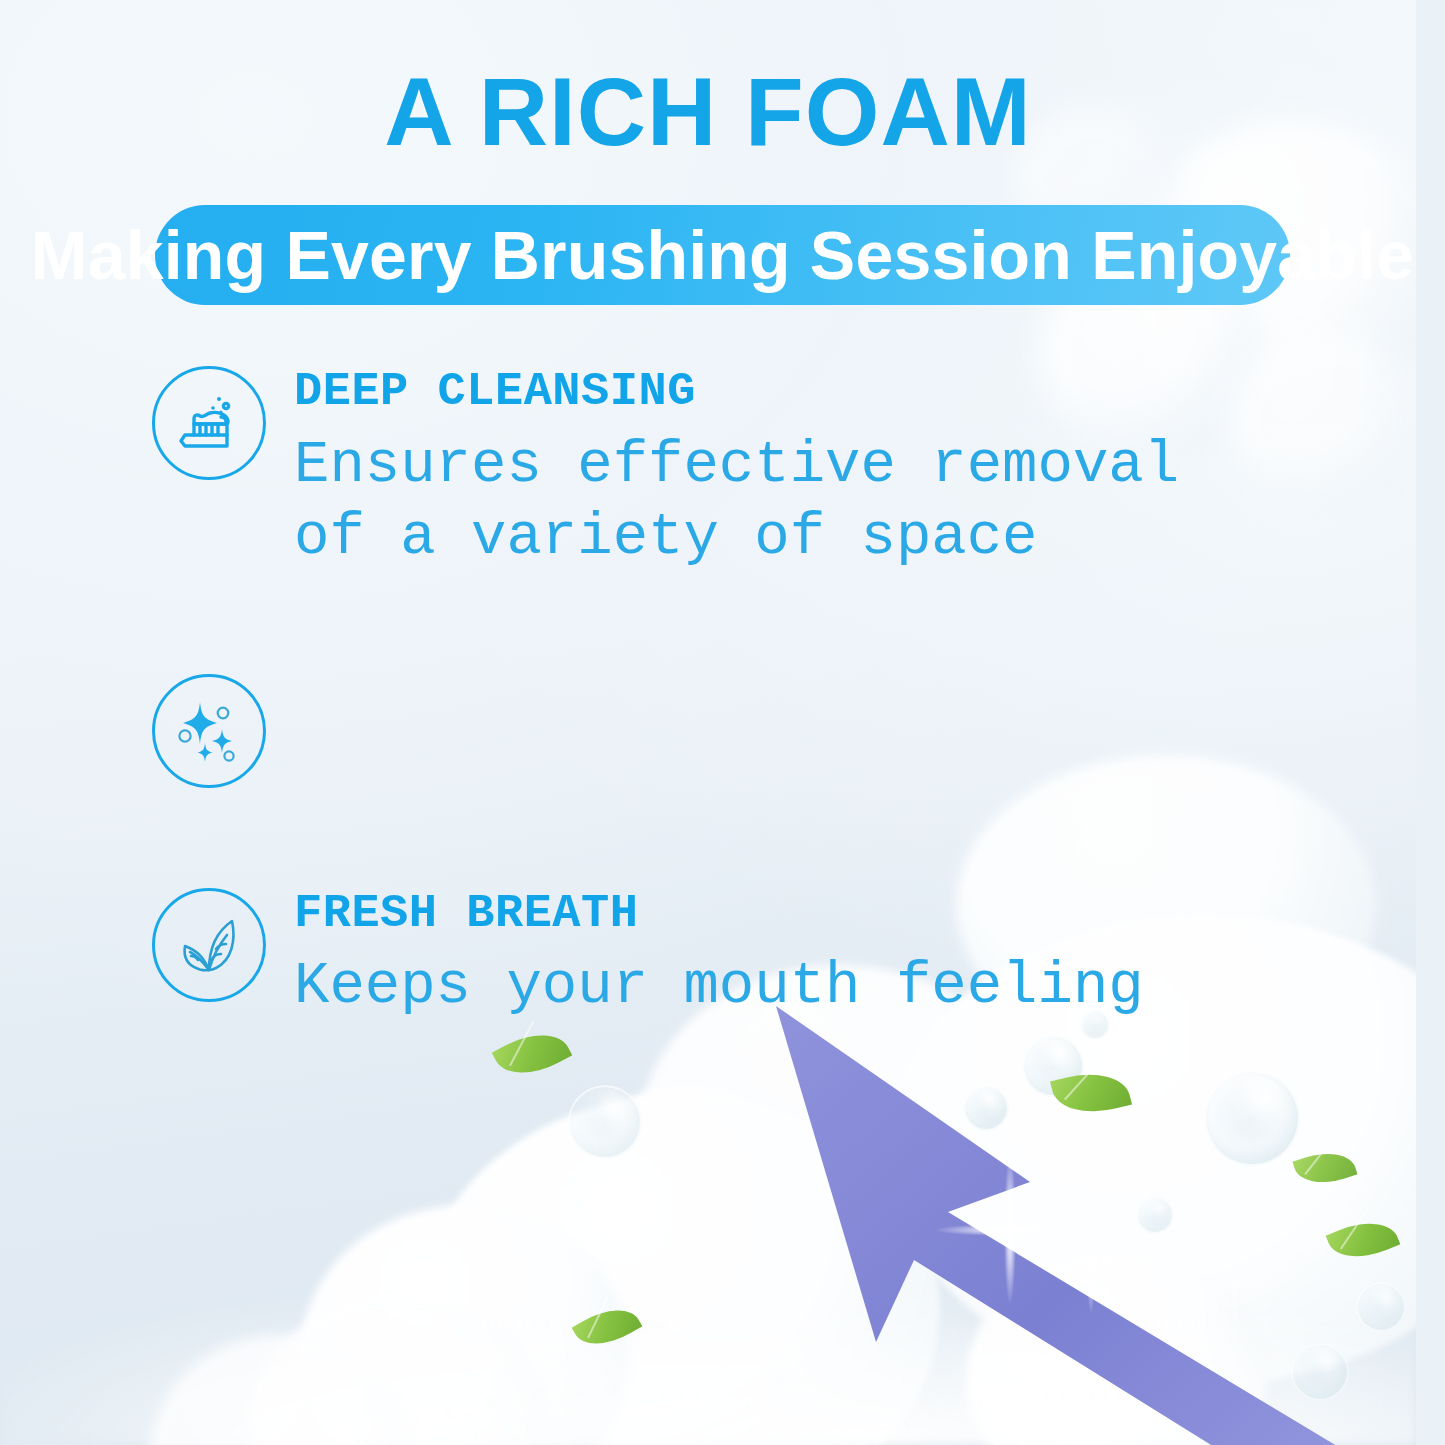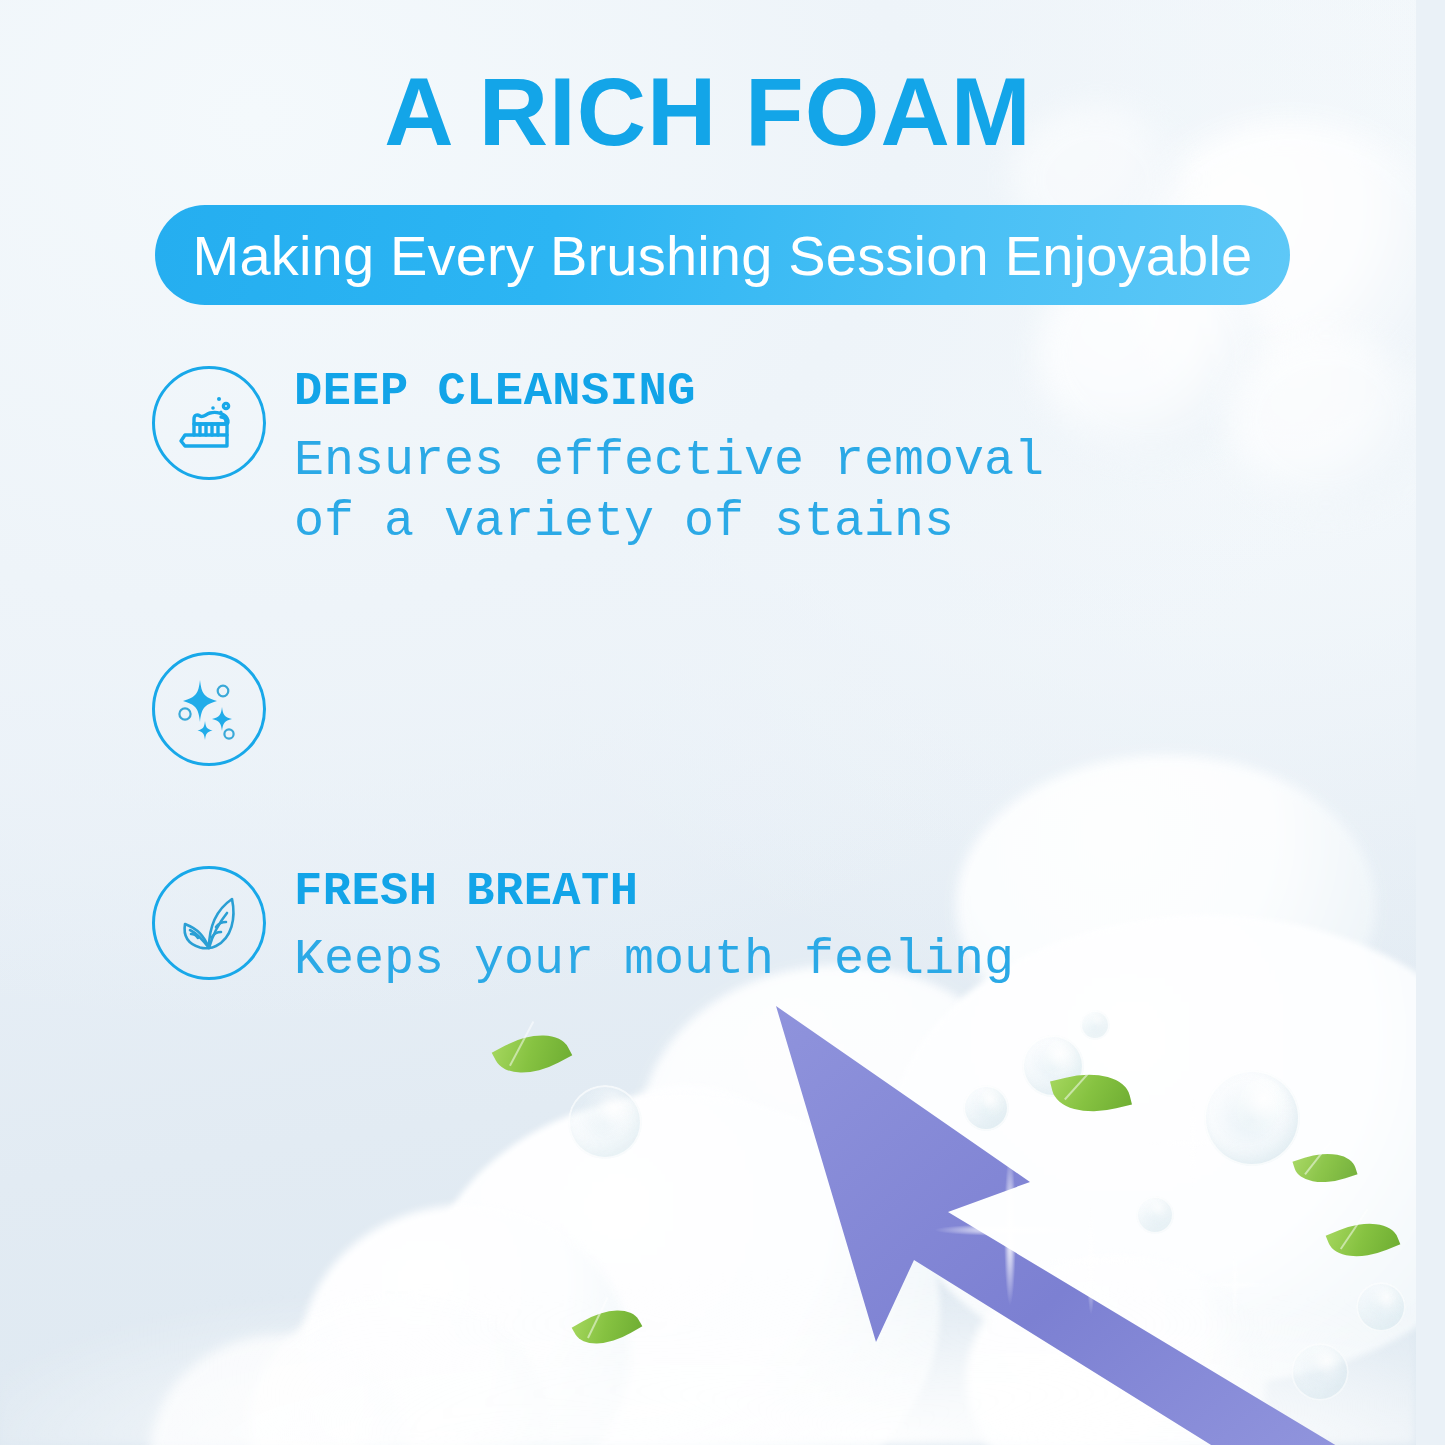--- a/index.html
+++ b/index.html
@@ -124,22 +124,22 @@
 
   .pill {
     position:absolute; left:155px; top:205px;
     width:1135px; height:100px;
     border-radius:50px;
     background:linear-gradient(100deg, #25aef0 0%, #2cb5f3 35%, #49c0f5 70%, #5ec8f7 100%);
     display:flex; align-items:center; justify-content:center;
   }
   .pill-text {
     color:#ffffff;
-    font-size:56px;
-    font-weight:400;
+    font-size:68px;
+    font-weight:700;
     letter-spacing:.2px;
     white-space:nowrap;
   }
 
   .features { position:absolute; left:152px; top:362px; width:820px;font-family:Liberation Mono, monospace; }
   .feature { position:relative; display:flex; align-items:flex-start; }
   .feature.f-1 { margin-bottom:96px; }
   .feature.f-2 { margin-bottom:96px; }
 
   .icon-wrap {
@@ -156,21 +156,21 @@
     color:#12a4e8;
     font-size:47px;
     font-weight:700;
     letter-spacing:.5px;
     line-height:1.1;
     white-space:nowrap;
   }
   .fbody {
     margin-top:12px;
     color:#2ba9e6;
-    font-size:50px;
+    font-size:59px;
     font-weight:300;
     line-height:1.22;
   }
   .fbody span { display:block; white-space:nowrap; }
 </style>
 </head>
 <body>
 
 <div id="stage">
 
@@ -246,21 +246,21 @@
             <path d="M49,31 C52,31 54,33 54,36"></path>
             <path d="M22,38 L55,38 L55,49 L22,49 Z"></path>
             <path d="M28,38 L28,49 M34,38 L34,49 M40,38 L40,49 M46,38 L46,49"></path>
             <path d="M22,49 L13,49 L9,55 L13,60 L55,60 L55,49"></path>
           </svg>
         </div>
         <div class="ftext">
           <div class="fhead">DEEP CLEANSING</div>
           <div class="fbody">
             <span>Ensures effective removal</span>
-            <span>of a variety of stains</span>
+            <span>of a variety of space</span>
           </div>
         </div>
       </div>
 
       <div class="feature f-2">
         <div class="icon-wrap">
           <svg width="74" height="74" viewBox="0 0 74 74">
             <path d="M28,8 C29.6,22 32,25 45,29 C32,33 29.6,36 28,50 C26.4,36 24,33 11,29 C24,25 26.4,22 28,8 Z" fill="#21ace9"></path>
             <path d="M50,35 C51,43 52.4,45 60,47 C52.4,49 51,51 50,59 C49,51 47.6,49 40,47 C47.6,45 49,43 50,35 Z" fill="#21ace9"></path>
             <path d="M33,49 C33.8,55.5 34.8,57 40.5,58.5 C34.8,60 33.8,61.5 33,68 C32.2,61.5 31.2,60 25.5,58.5 C31.2,57 32.2,55.5 33,49 Z" fill="#21ace9"></path>

